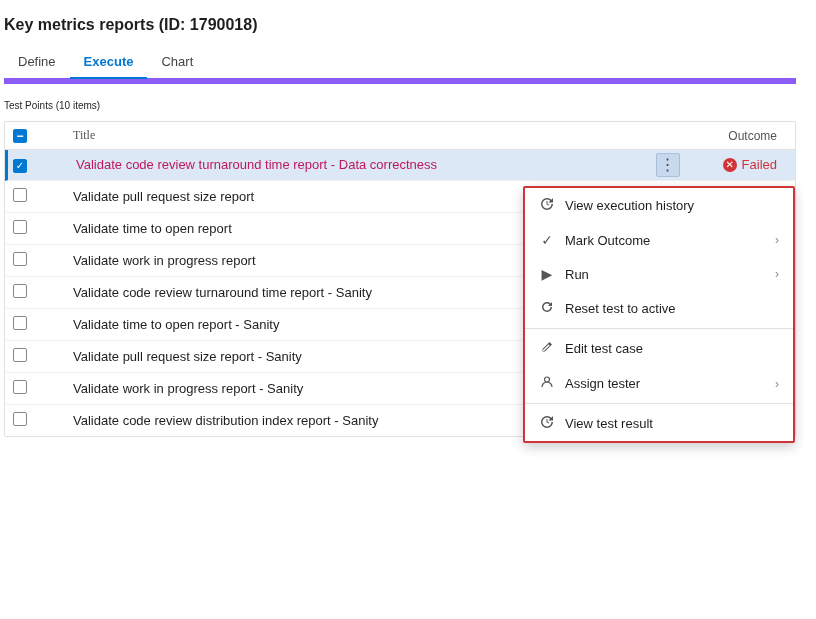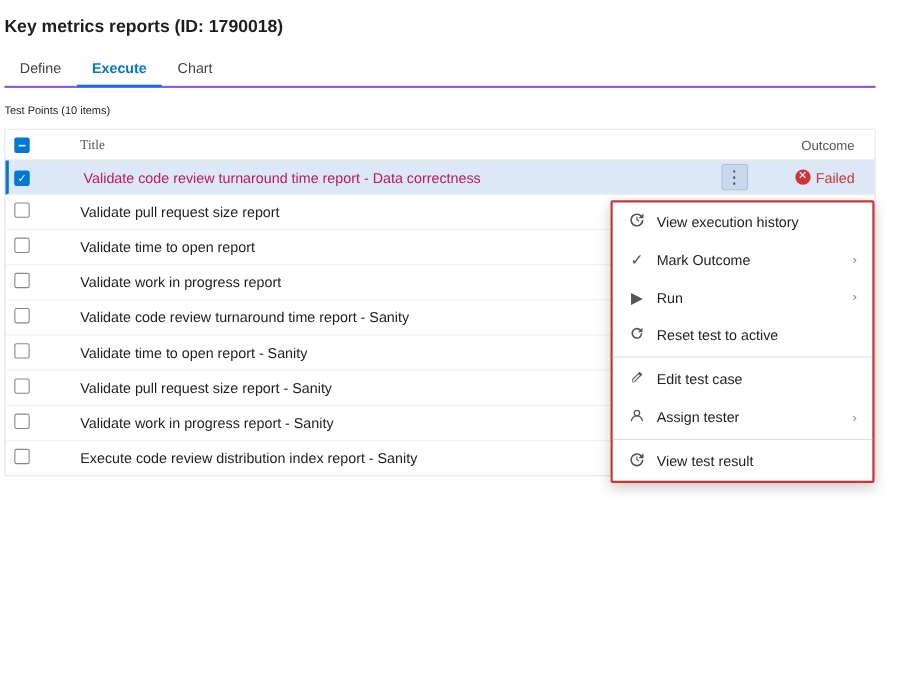--- a/index.html
+++ b/index.html
@@ -16,21 +16,21 @@
     }
     .page-title {
       font-size: 16px;
       font-weight: 600;
       color: #1e1e1e;
       margin-bottom: 12px;
     }
     .tabs {
       display: flex;
       gap: 0;
-      border-bottom: 2px solid #8b5cf6;
+      border-bottom: 6px solid #8b5cf6;
       margin-bottom: 16px;
     }
     .tab {
       padding: 8px 14px;
       font-size: 13px;
       cursor: pointer;
       color: #444;
       border-bottom: 2px solid transparent;
       margin-bottom: -1px;
     }
@@ -194,21 +194,21 @@
       font-size: 16px;
       color: #444;
       letter-spacing: 1px;
       z-index: 10;
     }
     
     .context-menu {
       position: absolute;
       right: 0;
       top: 36px;
-      width: 240px;
+      width: 272px;
       background: #fff;
       border: 2px solid #d13438;
       box-shadow: 0 4px 12px rgba(0,0,0,0.2);
       z-index: 100;
       border-radius: 2px;
     }
     .context-menu-item {
       display: flex;
       align-items: center;
       justify-content: space-between;
@@ -432,21 +432,21 @@
         <span class="icon-circle-dot">●</span>
         <span>Active</span>
       </div>
     </div>
 
     <div class="table-row">
       <div class="col-check">
         <div class="checkbox"></div>
       </div>
       <div></div>
-      <div class="row-title dark">Execute code review distribution index report - Sanity</div>
+      <div class="row-title dark">Validate code review distribution index report - Sanity</div>
       <div class="outcome-cell outcome-active">
         <span class="icon-circle-dot">●</span>
         <span>Active</span>
       </div>
     </div>
 
   </div>
 </div>
 
 </body></html>

